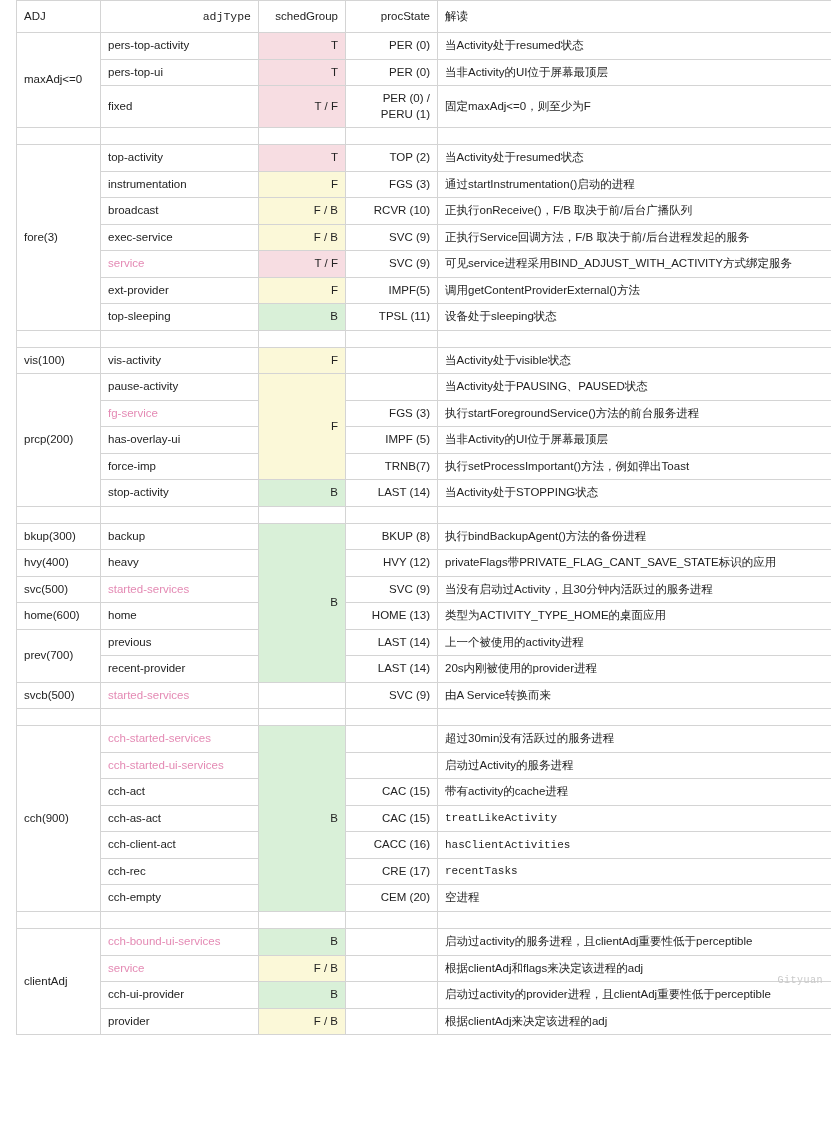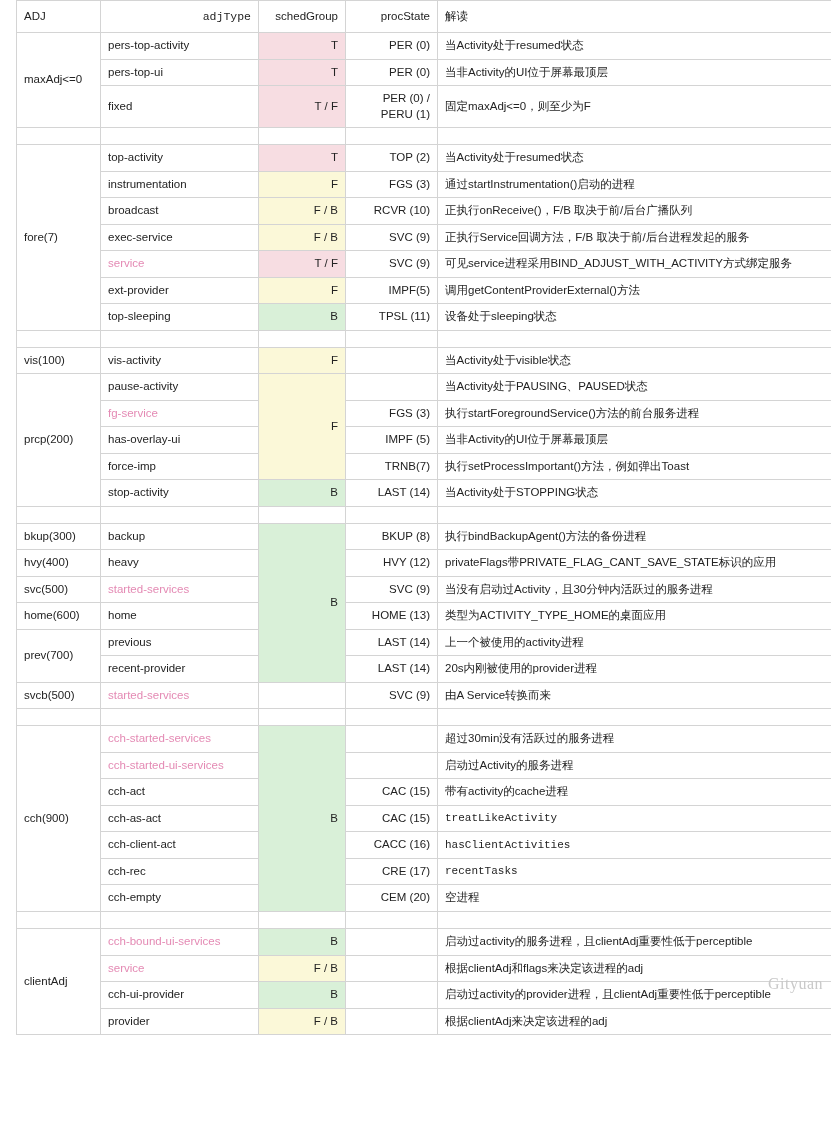--- a/index.html
+++ b/index.html
@@ -73,23 +73,23 @@
 
   .txt-pink { color: #e48ab4; }
 
   .rowtall td { height: 17px; }
   .rowxtall td { height: 34px; }
 
   .watermark {
     position: absolute;
     right: 24px;
     color: #c9c9c9;
-    font-size: 16px;
+    font-size: 10px;
     letter-spacing: 0.5px;
-    font-family: Liberation Serif, serif;
+    font-family: Liberation Mono, monospace;
     pointer-events: none;
     margin-left: 37px;
   }
 </style>
 </head>
 <body>
 
 <div id="sheet">
   <table class="adjtable">
     <colgroup>
@@ -127,21 +127,21 @@
           <td class="left">固定maxAdj&lt;=0，则至少为F</td>
         </tr>
         <tr class="spacer">
           <td></td>
           <td></td>
           <td></td>
           <td></td>
           <td></td>
         </tr>
         <tr>
-          <td class="left" rowspan="7">fore(7)</td>
+          <td class="left" rowspan="7">fore(3)</td>
           <td class="left">top-activity</td>
           <td class="center fill-pink">T</td>
           <td class="center">TOP (2)</td>
           <td class="left">当Activity处于resumed状态</td>
         </tr>
         <tr>
           <td class="left">instrumentation</td>
           <td class="center fill-yellow">F</td>
           <td class="center">FGS (3)</td>
           <td class="left">通过startInstrumentation()启动的进程</td>

